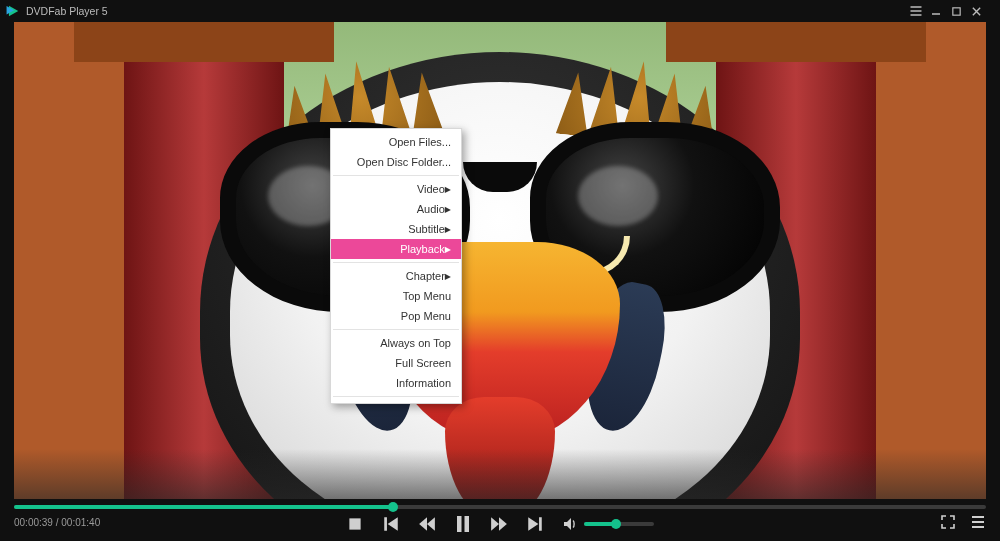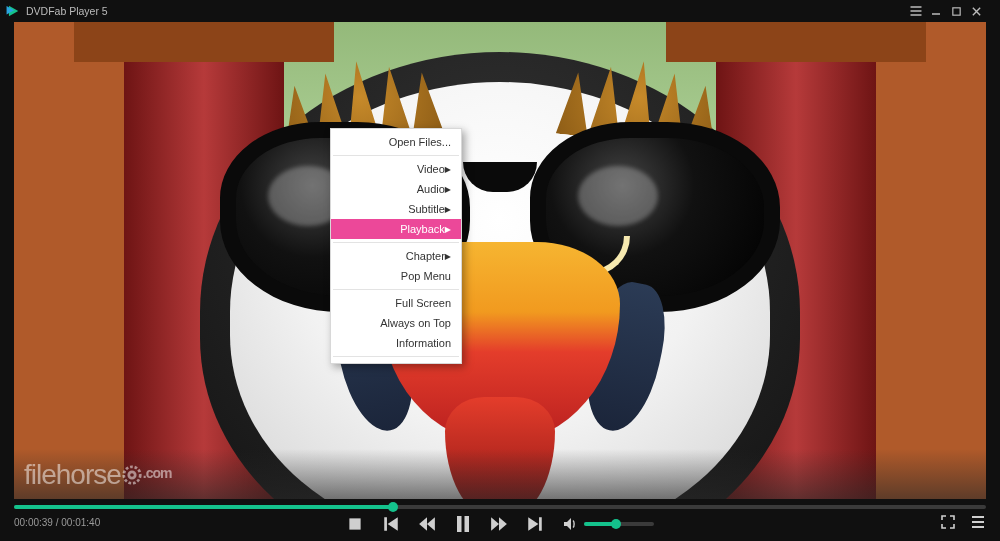--- a/index.html
+++ b/index.html
@@ -145,31 +145,28 @@
       <div class="beak-ring"></div>
       <div class="beak-side l"></div>
       <div class="beak-side r"></div>
       <div class="beak-top"></div>
       <div class="beak-tip"></div>
     </div>
   </div>
 
   <div class="blur-bottom"></div>
 
-  <div class="watermark">
-    <span class="thin">filehorse</span><span class="gear"><svg width="22" height="22" viewBox="0 0 24 24">
-          <circle cx="12" cy="12" r="9" fill="none" stroke="rgba(255,255,255,0.5)" stroke-width="3" stroke-dasharray="3 2"></circle>
-          <circle cx="12" cy="12" r="3.5" fill="none" stroke="rgba(255,255,255,0.5)" stroke-width="3"></circle>
-        </svg></span><span class="com">.com</span>
-  </div>
 </div>
 
 <div class="ctxmenu" id="ctxmenu">
     <div class="mi">
       <span>Open Files...</span>
+    </div>
+    <div class="mi">
+      <span>Open Disc Folder...</span>
     </div>
     <div class="sep"></div>
     <div class="mi">
       <span>Video</span>
       <span class="arrow">▶</span>
     </div>
     <div class="mi">
       <span>Audio</span>
       <span class="arrow">▶</span>
     </div>
@@ -180,28 +177,31 @@
     <div class="mi active">
       <span>Playback</span>
       <span class="arrow">▶</span>
     </div>
     <div class="sep"></div>
     <div class="mi">
       <span>Chapter</span>
       <span class="arrow">▶</span>
     </div>
     <div class="mi">
+      <span>Top Menu</span>
+    </div>
+    <div class="mi">
       <span>Pop Menu</span>
     </div>
     <div class="sep"></div>
     <div class="mi">
+      <span>Always on Top</span>
+    </div>
+    <div class="mi">
       <span>Full Screen</span>
-    </div>
-    <div class="mi">
-      <span>Always on Top</span>
     </div>
     <div class="mi">
       <span>Information</span>
     </div>
     <div class="sep"></div>
   </div>
 
 <div class="controls">
   <div class="progress-track">
     <div class="progress-fill" id="progress-fill" style="width: 39%;"></div>

